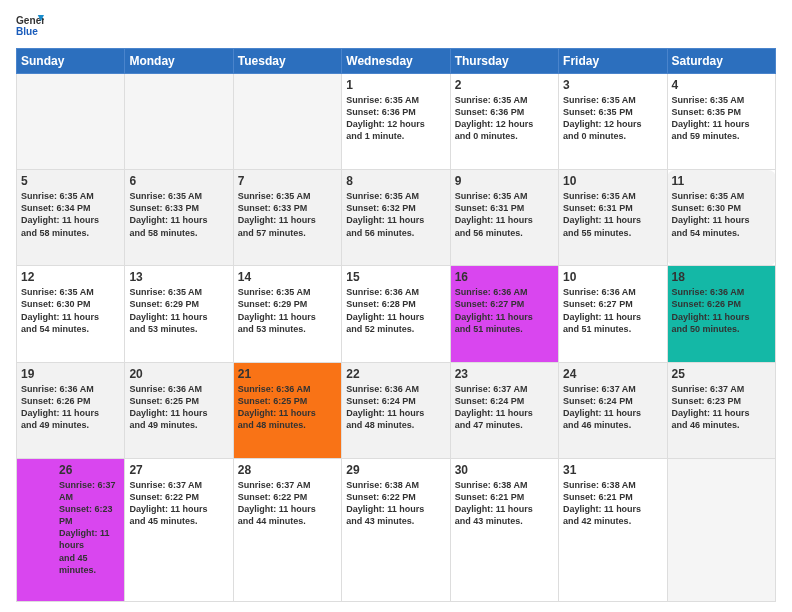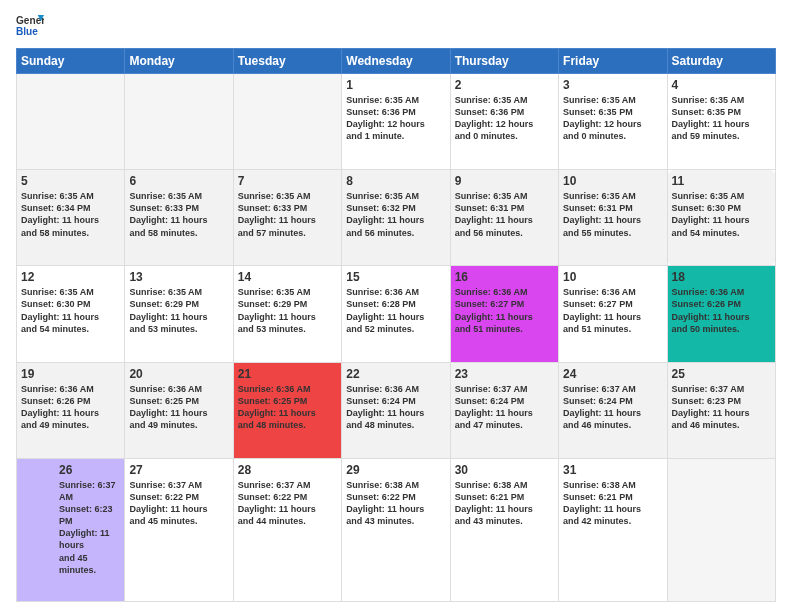--- a/index.html
+++ b/index.html
@@ -261,21 +261,21 @@
 Daylight: 11 hours
 and 49 minutes.</div>
           </td>
           <td style="background-color: rgb(242, 242, 242);">
             <span class="day-num">20</span>
             <div class="day-info" style="white-space: pre-line;">Sunrise: 6:36 AM
 Sunset: 6:25 PM
 Daylight: 11 hours
 and 49 minutes.</div>
           </td>
-          <td style="background-color: #ef4444; margin-left: 10px;">
+          <td style="background-color: #f97316; margin-left: 10px;">
             <span class="day-num">21</span>
             <div class="day-info" style="white-space: pre-line;">Sunrise: 6:36 AM
 Sunset: 6:25 PM
 Daylight: 11 hours
 and 48 minutes.</div>
           </td>
           <td style="background-color: rgb(242, 242, 242);">
             <span class="day-num">22</span>
             <div class="day-info" style="white-space: pre-line;">Sunrise: 6:36 AM
 Sunset: 6:24 PM
@@ -298,21 +298,21 @@
           </td>
           <td style="background-color: rgb(242, 242, 242);">
             <span class="day-num">25</span>
             <div class="day-info" style="white-space: pre-line;">Sunrise: 6:37 AM
 Sunset: 6:23 PM
 Daylight: 11 hours
 and 46 minutes.</div>
           </td>
         </tr>
         <tr>
-          <td style="background-color: #c4b5fd; padding-left: 42px;">
+          <td style="background-color: #d946ef; padding-left: 42px;">
             <span class="day-num">26</span>
             <div class="day-info" style="white-space: pre-line;">Sunrise: 6:37 AM
 Sunset: 6:23 PM
 Daylight: 11 hours
 and 45 minutes.</div>
           </td>
           <td style="background-color: rgb(255, 255, 255);">
             <span class="day-num">27</span>
             <div class="day-info" style="white-space: pre-line;">Sunrise: 6:37 AM
 Sunset: 6:22 PM

